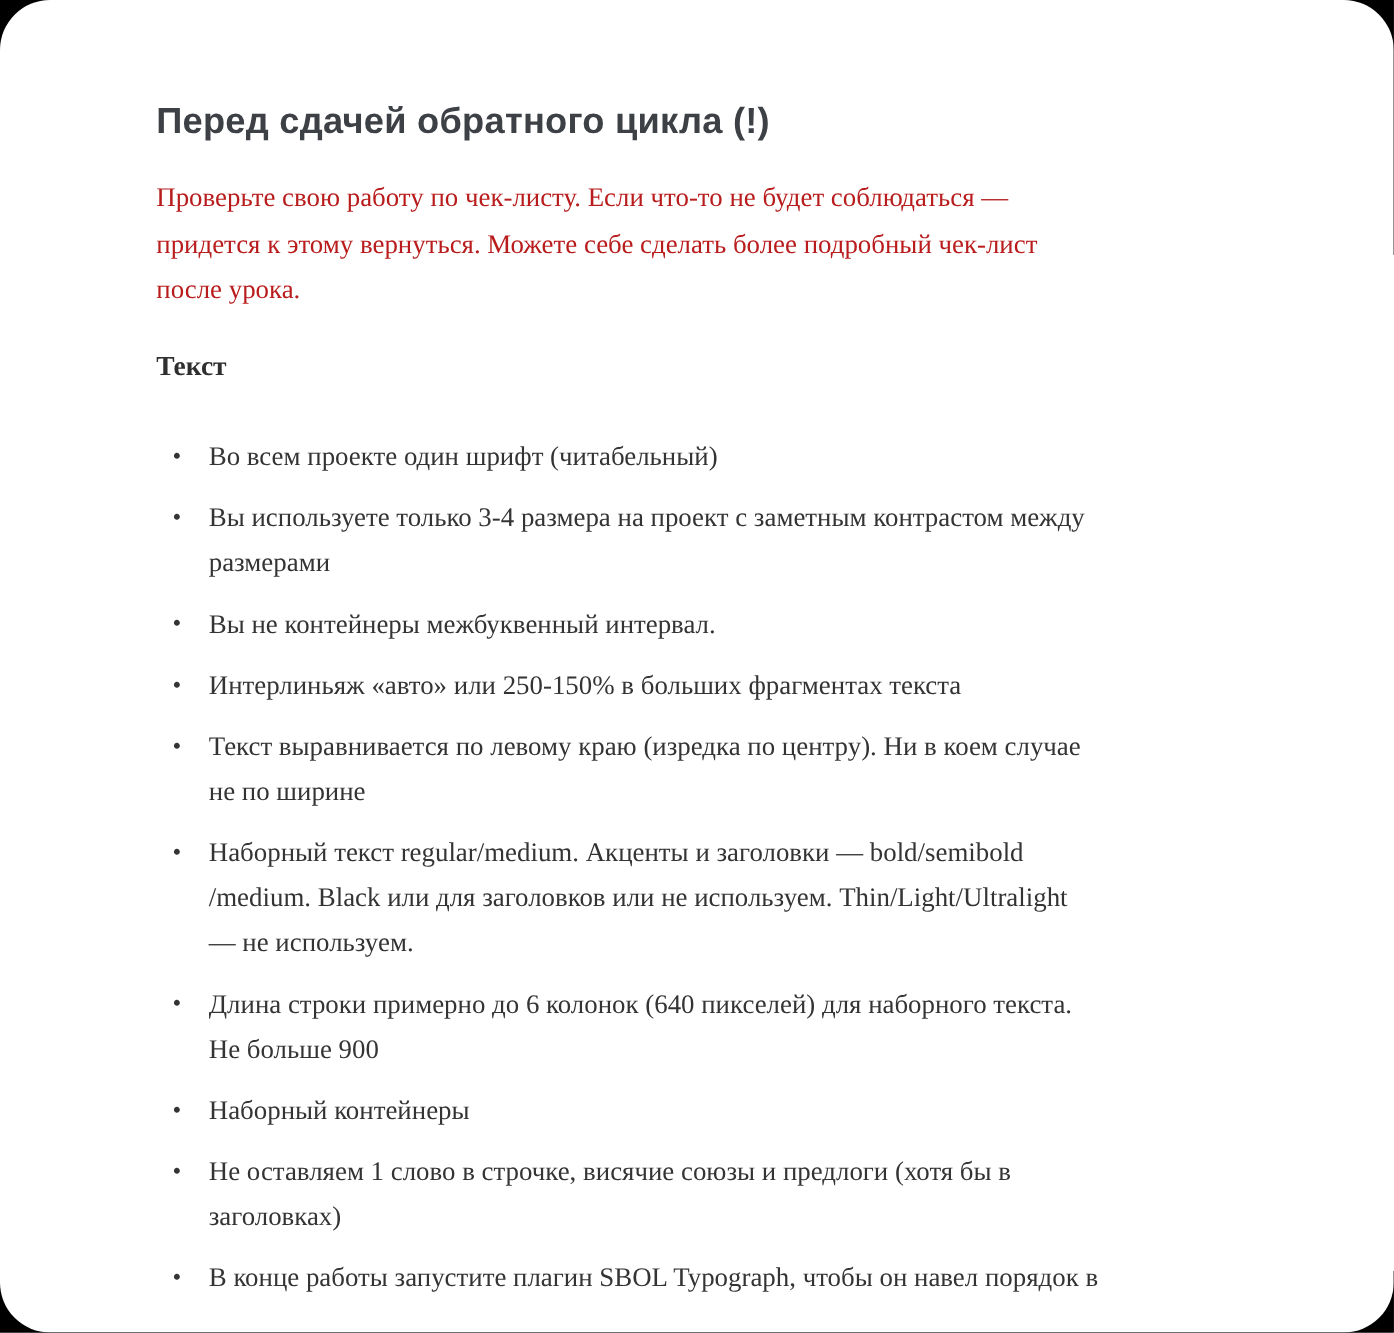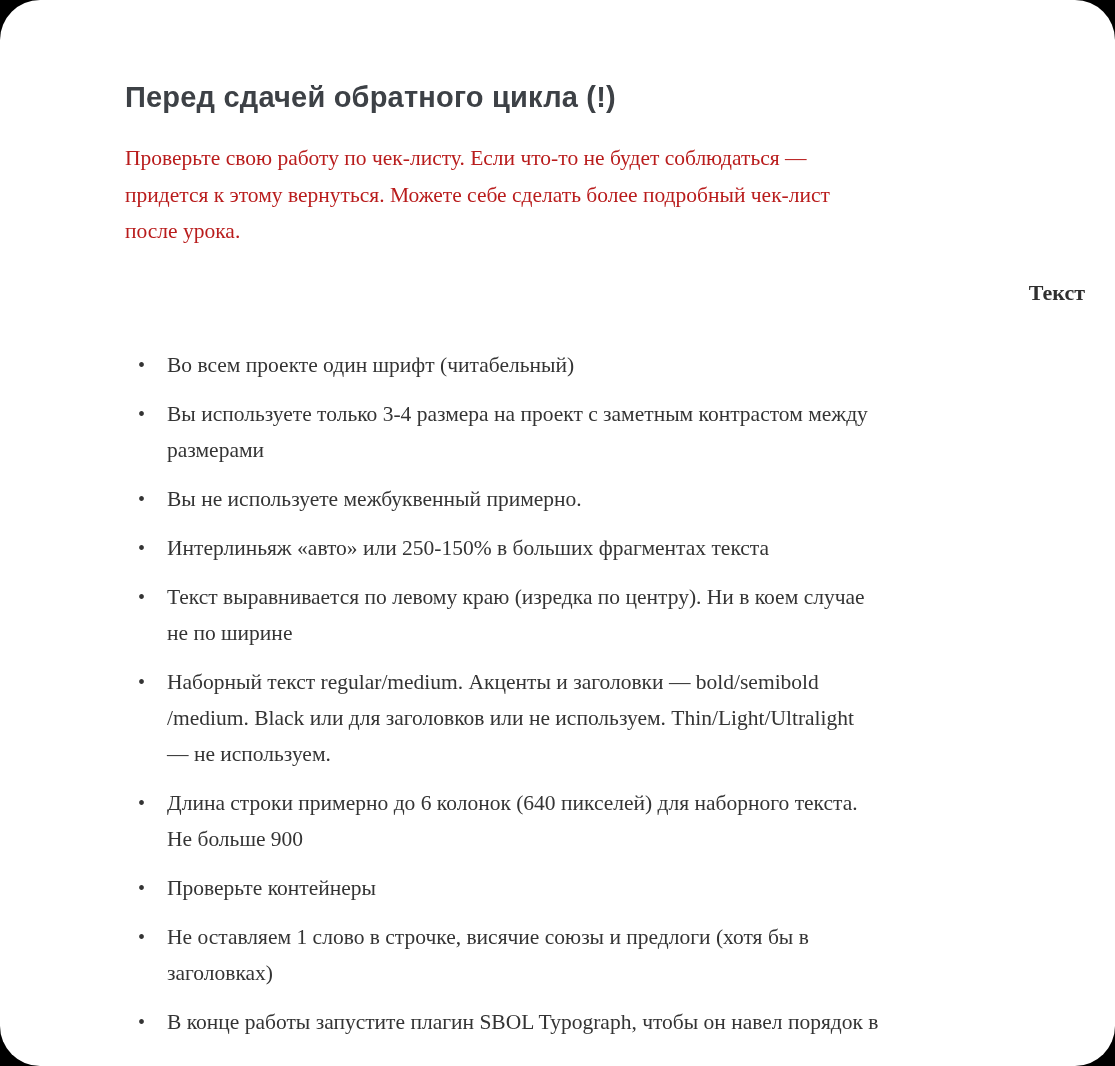--- a/index.html
+++ b/index.html
@@ -40,21 +40,20 @@
     max-width: 900px;
   }
   .section-heading {
     margin: 28px 0 0 0;
     font-family: "Liberation Serif", serif;
     font-weight: 700;
     font-size: 22px;
     line-height: 29px;
     color: #2f2f2f;
     white-space: pre-line;
-    text-align: right;
   }
   ul.checklist {
     list-style: none;
     margin: 40px 0 0 0;
     padding: 0;
   }
   ul.checklist li {
     position: relative;
     padding-left: 42px;
     margin: 0 0 13px 0;
@@ -95,21 +94,21 @@
         <span class="bullet">•</span>
         <span class="li-text">Во всем проекте один шрифт (читабельный)</span>
       </li>
       <li>
         <span class="bullet">•</span>
         <span class="li-text">Вы используете только 3-4 размера на проект с заметным контрастом между
 размерами</span>
       </li>
       <li>
         <span class="bullet">•</span>
-        <span class="li-text">Вы не используете межбуквенный примерно.</span>
+        <span class="li-text">Вы не контейнеры межбуквенный интервал.</span>
       </li>
       <li>
         <span class="bullet">•</span>
         <span class="li-text">Интерлиньяж «авто» или 250-150% в больших фрагментах текста</span>
       </li>
       <li>
         <span class="bullet">•</span>
         <span class="li-text">Текст выравнивается по левому краю (изредка по центру). Ни в коем случае
 не по ширине</span>
       </li>
@@ -119,21 +118,21 @@
 /medium. Black или для заголовков или не используем. Thin/Light/Ultralight
 — не используем.</span>
       </li>
       <li>
         <span class="bullet">•</span>
         <span class="li-text">Длина строки примерно до 6 колонок (640 пикселей) для наборного текста.
 Не больше 900</span>
       </li>
       <li>
         <span class="bullet">•</span>
-        <span class="li-text">Проверьте контейнеры</span>
+        <span class="li-text">Наборный контейнеры</span>
       </li>
       <li>
         <span class="bullet">•</span>
         <span class="li-text">Не оставляем 1 слово в строчке, висячие союзы и предлоги (хотя бы в
 заголовках)</span>
       </li>
       <li>
         <span class="bullet">•</span>
         <span class="li-text">В конце работы запустите плагин SBOL Typograph, чтобы он навел порядок в</span>
       </li>

